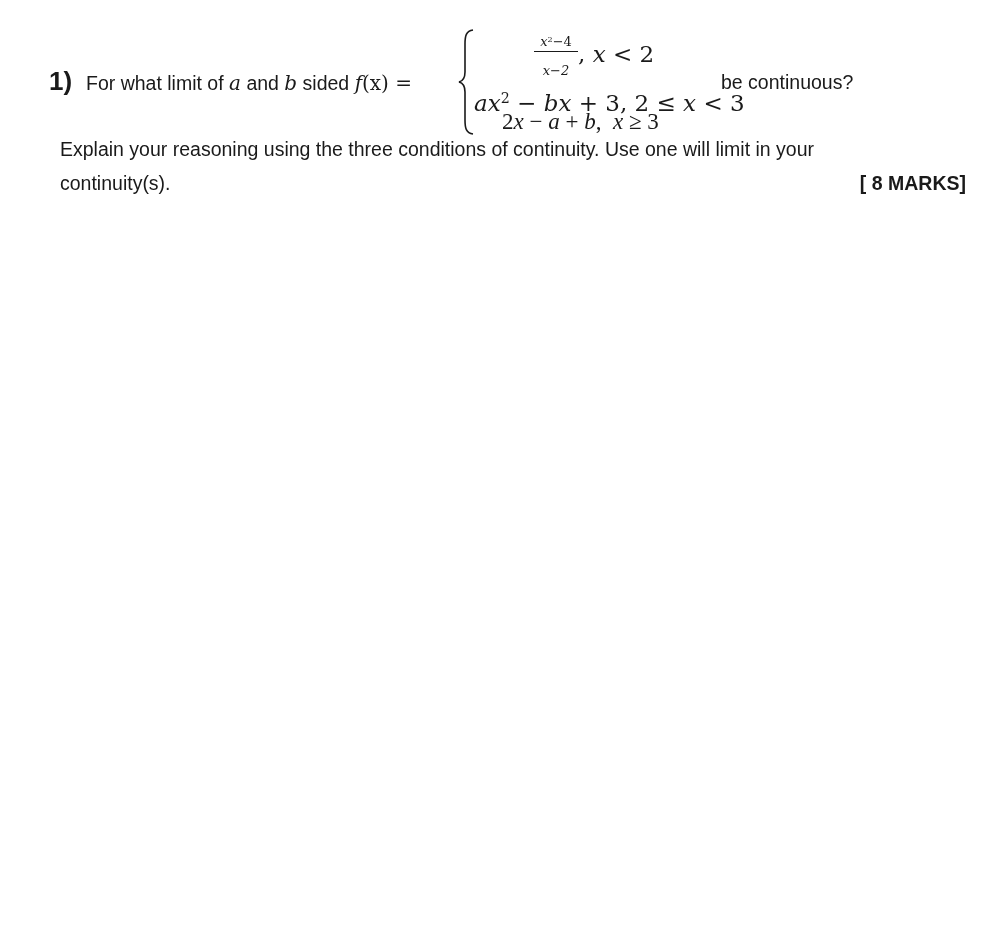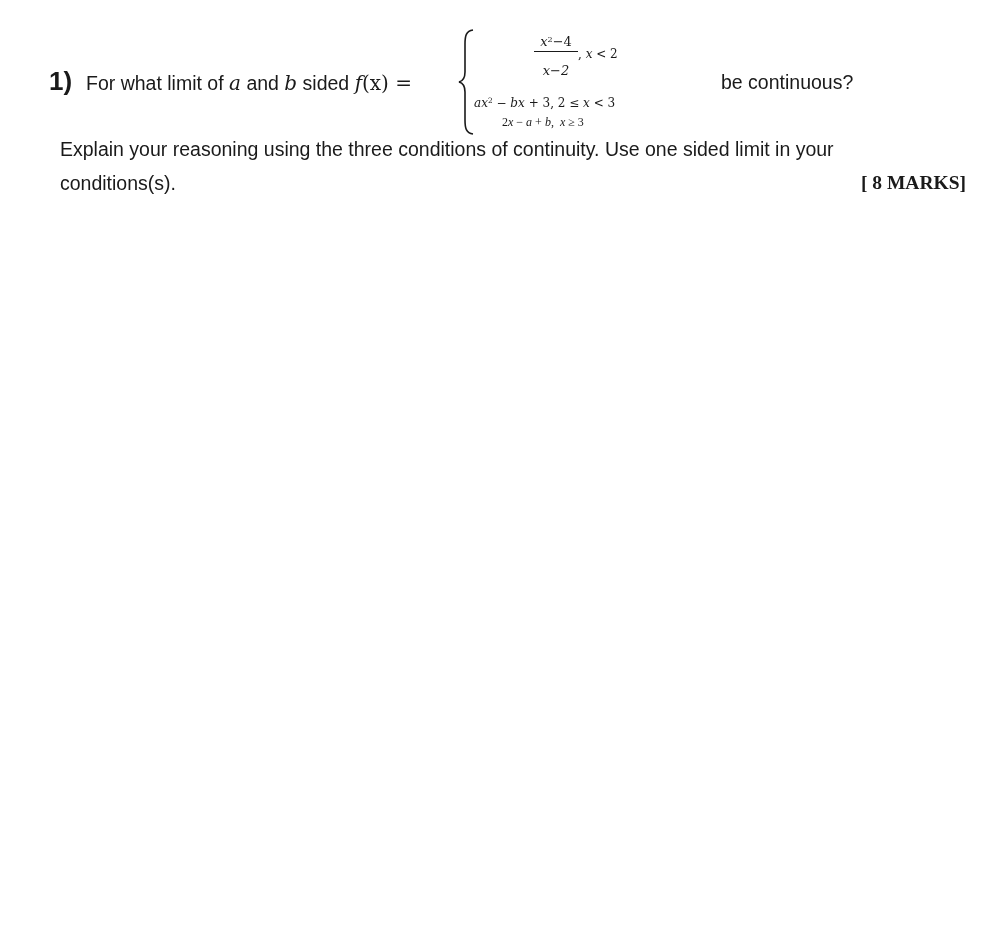--- a/index.html
+++ b/index.html
@@ -23,21 +23,21 @@
     font-size: 26px;
     font-weight: bold;
     line-height: 30px;
   }
   .text {
     font-size: 19.5px;
     line-height: 24px;
   }
   .math {
     font-family: "DejaVu Serif", "Liberation Serif", serif;
-    font-size: 12px;
+    font-size: 23px;
     line-height: 24px;
   }
   .it { font-style: italic; }
 
   .stem { left: 86px; top: 71px; }
   .stem .math { font-size: 20px; }
 
   .brace {
     left: 458px;
     top: 28px;
@@ -74,21 +74,20 @@
   }
 
   .after { left: 721px; top: 70px; }
 
   .line2 { left: 60px; top: 137px; }
   .line3 { left: 60px; top: 171px; }
   .marks {
     right: 30px;
     top: 171px;
     font-weight: bold;
-    font-family: Liberation Serif, serif;
   }
 </style>
 </head>
 <body>
 
 <div class="abs qnum">1)</div>
 
 <div class="abs stem text">
   <span>For what limit of </span><span class="math it">a</span><span> and </span><span class="math it">b</span><span> sided </span><span class="math it">f</span><span class="math">(x)</span><span class="math"> =</span>
 </div>
@@ -111,15 +110,15 @@
 <div class="abs row2 math">
   <span class="it">a</span><span class="it">x</span><span class="sup">2</span><span> − </span><span class="it">b</span><span class="it">x</span><span> + 3, 2 ≤ </span><span class="it">x</span><span> &lt; 3</span>
 </div>
 
 <div class="abs row3 math">
   <span>2</span><span class="it">x</span><span> − </span><span class="it">a</span><span> + </span><span class="it">b</span><span style="white-space:pre">,  </span><span class="it">x</span><span> ≥ 3</span>
 </div>
 
 <div class="abs after text">be continuous?</div>
 
-<div class="abs line2 text">Explain your reasoning using the three conditions of continuity. Use one sided limit in your</div>
-<div class="abs line3 text">conditions(s).</div>
+<div class="abs line2 text">Explain your reasoning using the three conditions of continuity. Use one will limit in your</div>
+<div class="abs line3 text">continuity(s).</div>
 <div class="abs marks text">[ 8 MARKS]</div>
 
 </body></html>

